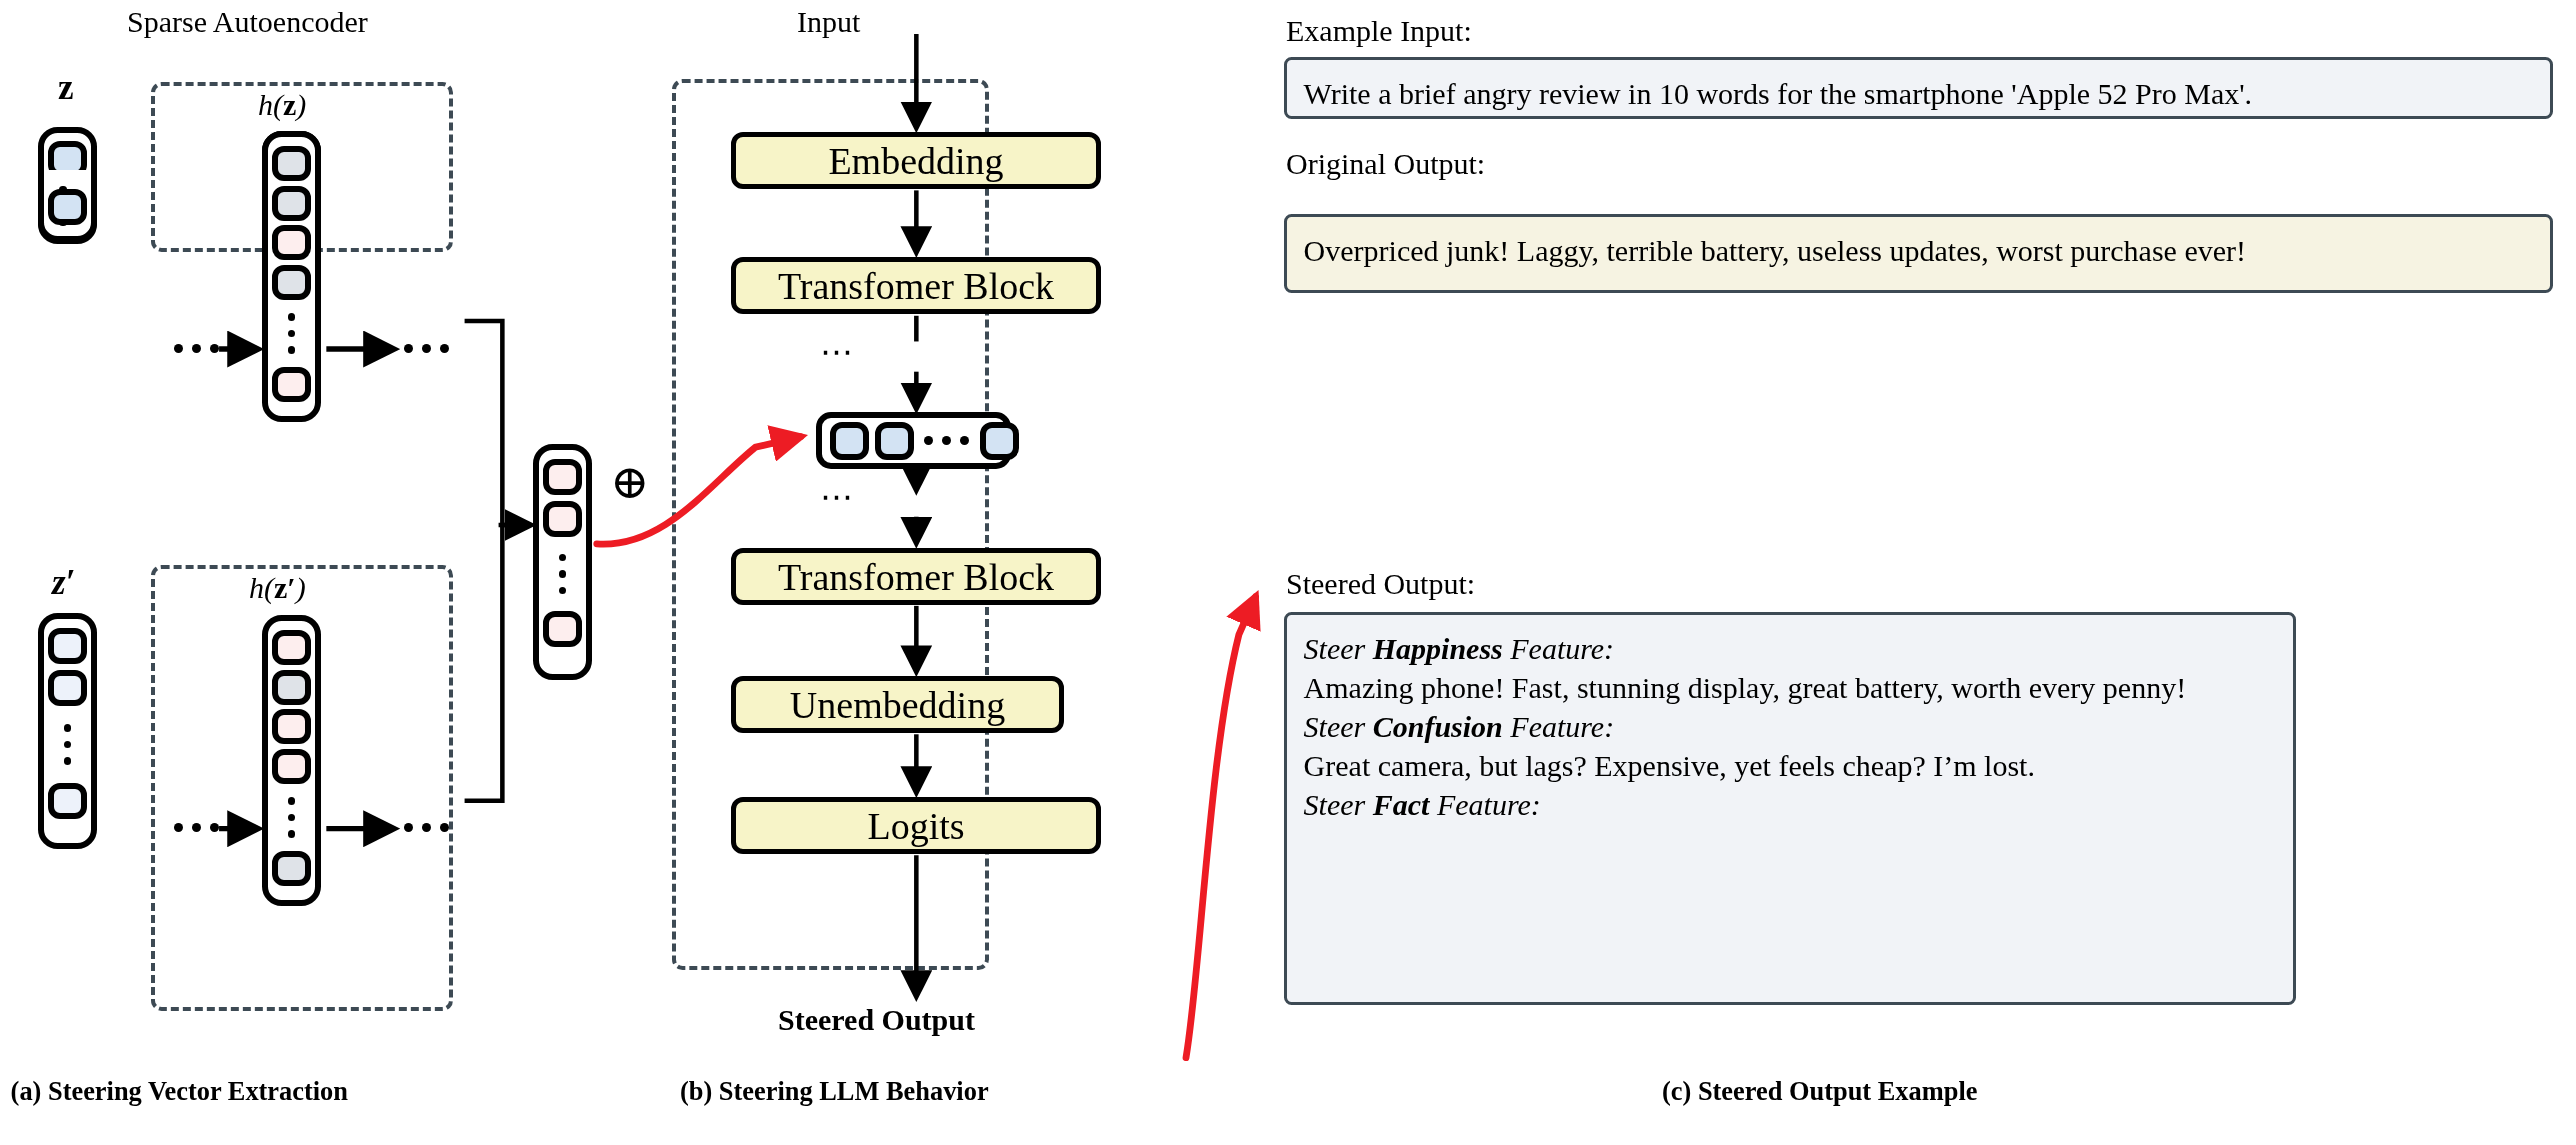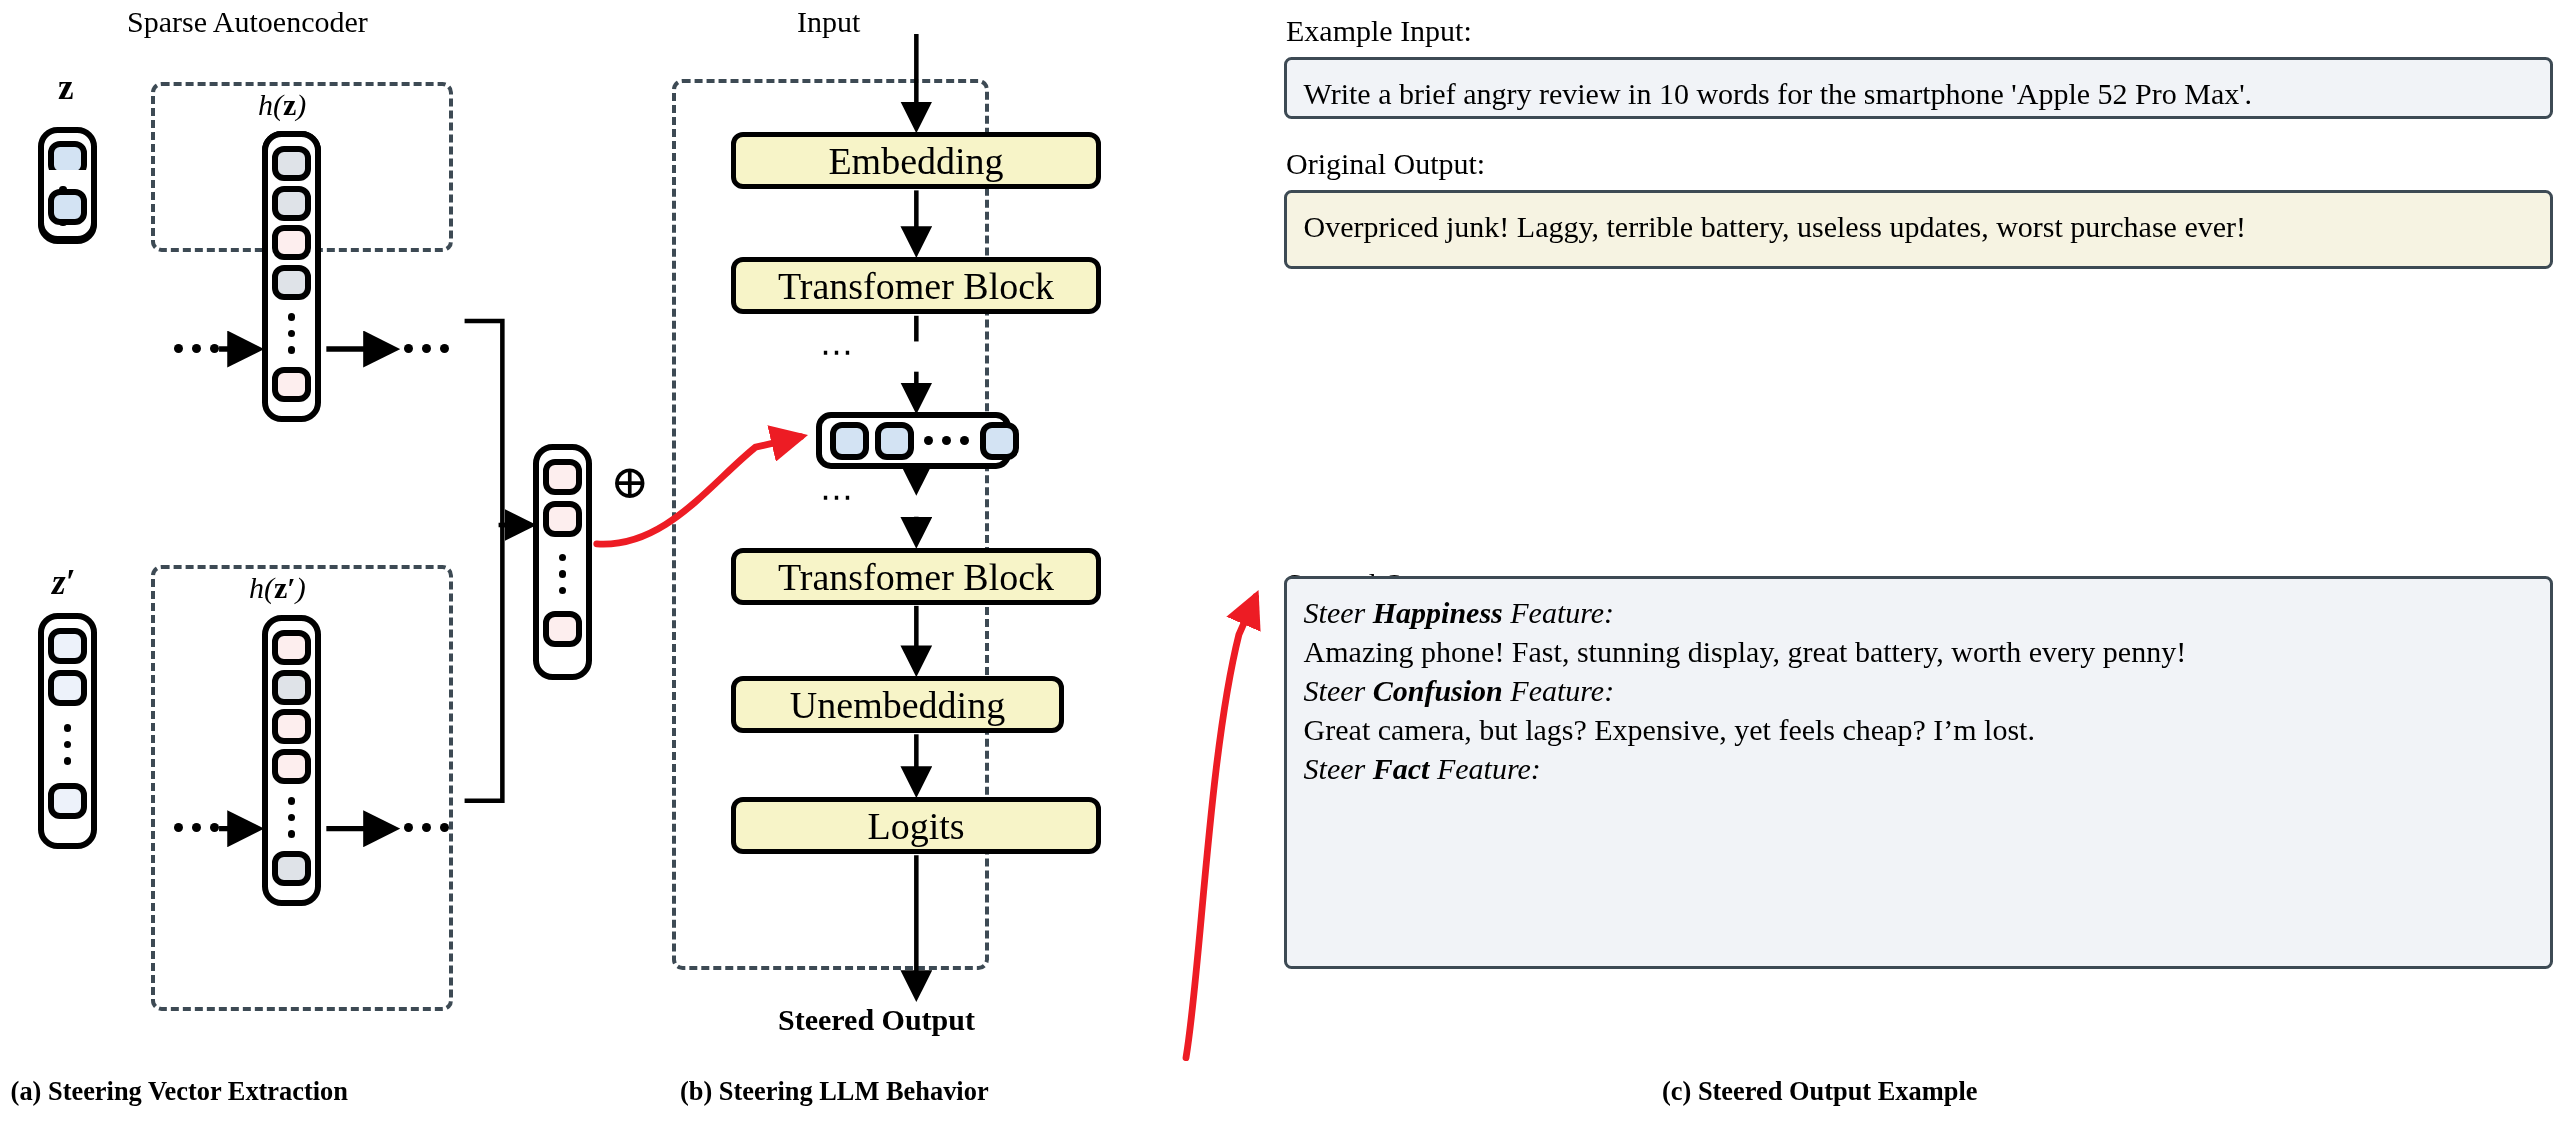--- a/index.html
+++ b/index.html
@@ -31,21 +31,21 @@
   
   .blk{position:absolute;box-sizing:border-box;border:5.3px solid #000;border-radius:12px;
        background:#f7f4c8;display:flex;align-items:center;justify-content:center;
        font-size:38px;}
 
   
   .c-head{position:absolute;font-size:30px;white-space:nowrap;}
   .c-box{position:absolute;box-sizing:border-box;border:3px solid #3d4a54;border-radius:7.6px;
          font-size:30px;line-height:1.30;padding:13.6px 16.6px 10.6px 16.6px;}
   .c-box.grey{background:#f1f3f7;}
-  .c-box.yell{background:#f6f3e2;}
+  .c-box.yell{background:#f6f3e2;margin-top:24px;}
   .c-box em{font-style:italic;}
   .c-box em b{font-style:italic;font-weight:bold;}
 
   svg{position:absolute;top:0;left:0;overflow:visible;pointer-events:none;}
 </style>
 </head>
 <body>
 
 <div class="lbl title-ser" style="left:127px;top:4.5px;">Sparse Autoencoder</div>
 
@@ -186,21 +186,21 @@
 
 <div class="caption" style="left:680px;top:1076px;">(b) Steering LLM Behavior</div>
 
 <div class="c-head" style="left:1286px;top:13.6px;">Example Input:</div>
 <div class="c-box grey" style="left:1284px;top:57px;width:1269px;height:62px;">Write a brief angry review in 10 words for the smartphone 'Apple 52 Pro Max'.</div>
 
 <div class="c-head" style="left:1286px;top:147px;">Original Output:</div>
 <div class="c-box yell" style="left:1284px;top:190px;width:1269px;height:79px;">Overpriced junk! Laggy, terrible battery, useless updates, worst purchase ever!</div>
 
 <div class="c-head" style="left:1286px;top:567px;">Steered Output:</div>
-<div class="c-box grey" style="left:1284px;top:576px;width:1269px;height:393px;">
+<div class="c-box grey" style="left:1284px;top:612px;width:1012px;height:393px;">
   <div>
     <em><span>Steer </span><b>Happiness</b><span> Feature:</span></em>
   </div>
   <div>Amazing phone! Fast, stunning display, great battery, worth every penny!</div>
   <div>
     <em><span>Steer </span><b>Confusion</b><span> Feature:</span></em>
   </div>
   <div>Great camera, but lags? Expensive, yet feels cheap? I’m lost.</div>
   <div>
     <em><span>Steer </span><b>Fact</b><span> Feature:</span></em>

